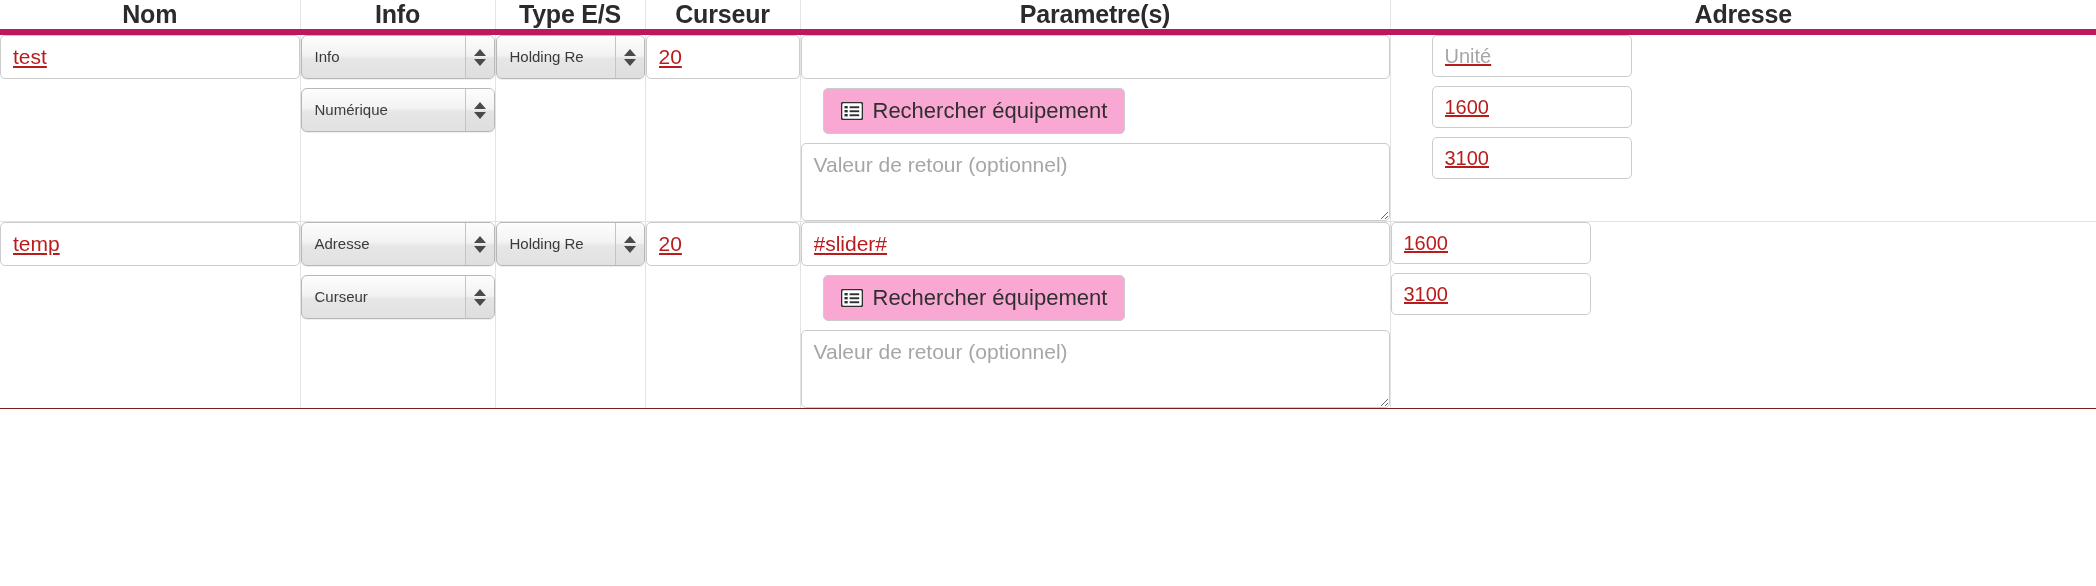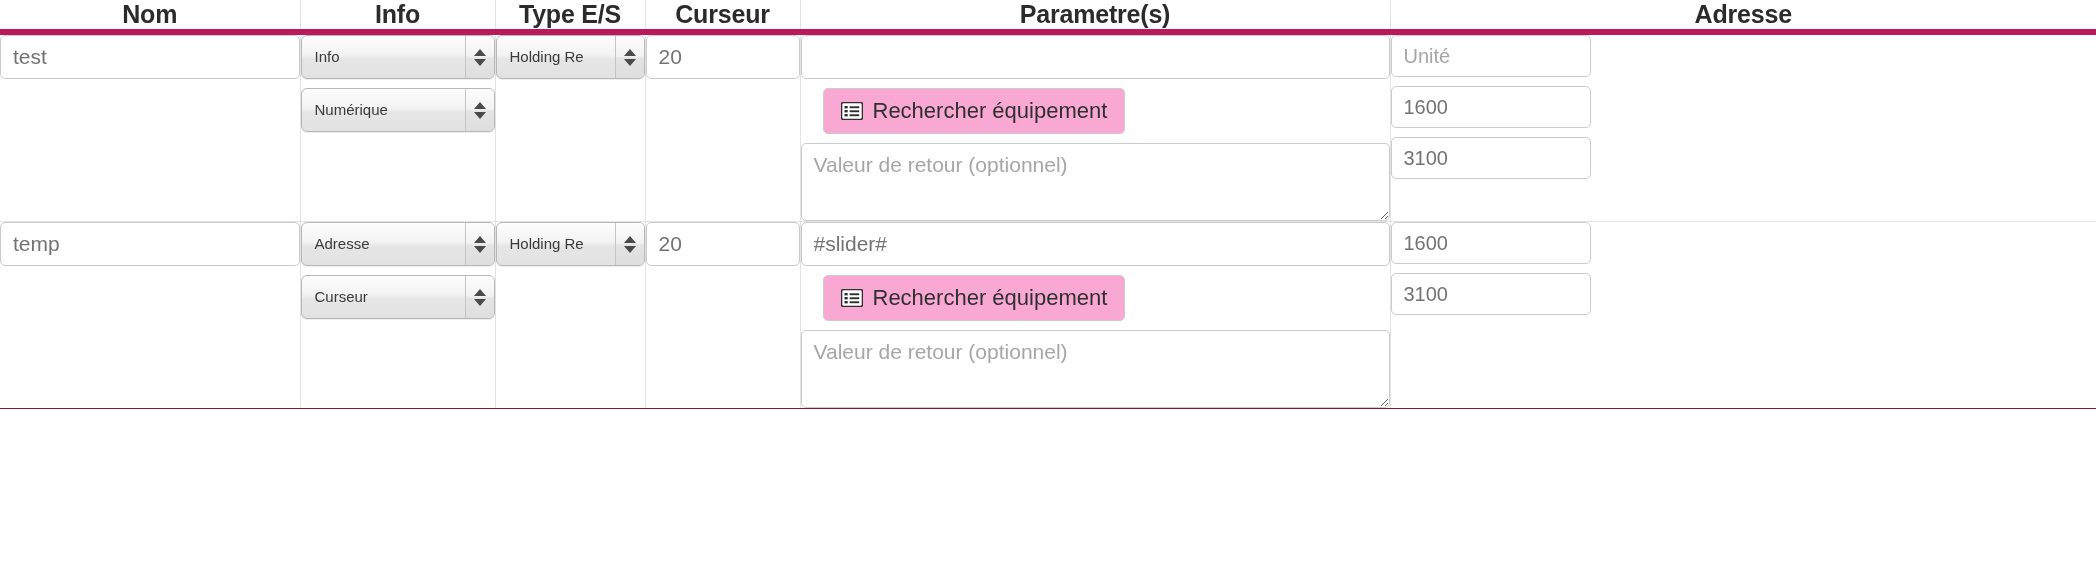--- a/index.html
+++ b/index.html
@@ -57,25 +57,26 @@
 
   
   .txt {
     display: block;
     box-sizing: border-box;
     width: 100%;
     height: 44px;
     padding: 6px 12px;
     font-family: "Liberation Sans", sans-serif;
     font-size: 21px;
-    color: #737373;
+    color: #b91c1c;
     background: #fff;
     border: 1px solid #ccc;
     border-radius: 5px;
     outline: none;
+    text-decoration: underline;
   }
   .txt::placeholder { color: #a6a6a6; opacity: 1; }
 
   .txt.sm { height: 42px; font-size: 20px; }
 
   
   .ta {
     display: block;
     box-sizing: border-box;
     width: 100%;
@@ -237,21 +238,21 @@
                 <rect x="8.6" y="12.3" width="9.6" height="1.9" fill="#2f2f2f"></rect>
               </svg>
             </span>
             <span>Rechercher équipement</span>
           </button>
           <textarea class="ta" placeholder="Valeur de retour (optionnel)" style=""></textarea>
         </div>
       </td>
 
       <td>
-        <div class="cell-stack" style="width:200px;">
+        <div class="cell-stack" style="width:200px;padding-left:41px;">
           <input class="txt sm" type="text" placeholder="Unité" style="">
           <input class="txt sm" type="text" value="1600" style="">
           <input class="txt sm" type="text" value="3100" style="">
         </div>
       </td>
     </tr>
 
     <tr>
       <td>
         <input class="txt" type="text" value="temp" style="">

